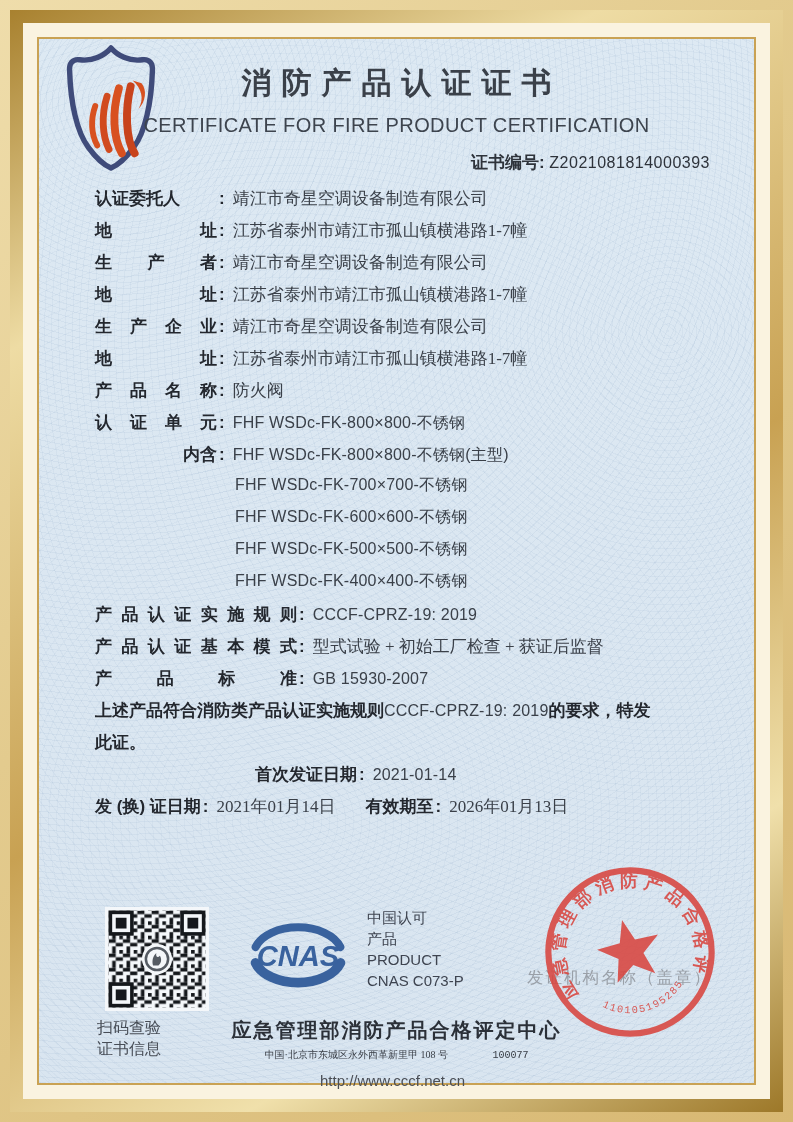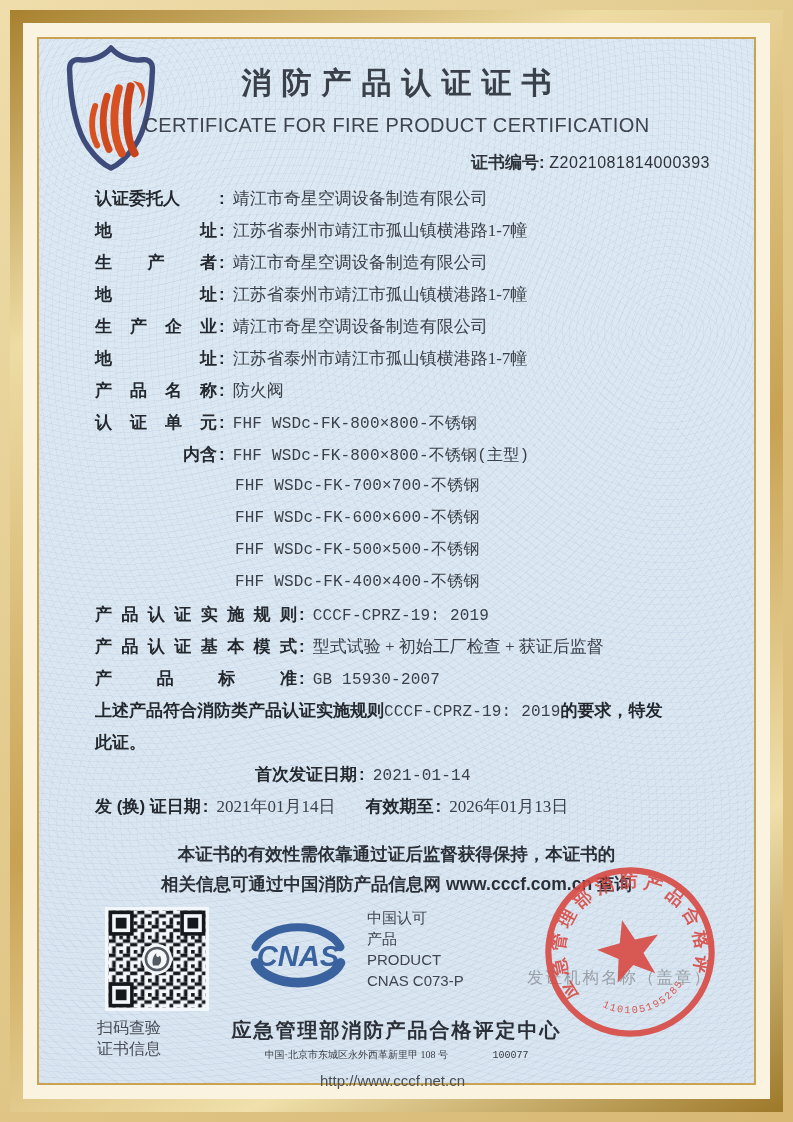--- a/index.html
+++ b/index.html
@@ -45,21 +45,21 @@
   }
   .lbl.na{text-align:left;text-align-last:left;}
   .lbl.right{text-align:right;text-align-last:right;}
   .lbl2{
     display:inline-block;width:202px;
     font-family:"Liberation Sans","DejaVu Sans",sans-serif;font-weight:bold;color:#23272e;
     text-align:justify;text-align-last:justify;
   }
   .colon{font-family:"Liberation Sans",sans-serif;font-weight:bold;color:#23272e;margin:0 8px 0 2px;}
   .val{color:#3a4049;}
-  .code{font-family:Liberation Mono, monospace;font-size:16px;letter-spacing:.2px;}
+  .code{font-family:Liberation Sans, sans-serif;font-size:16px;letter-spacing:.2px;}
   .model-row{padding-left:140px;}
   .stmt{font-family:"Liberation Sans","DejaVu Sans",sans-serif;font-weight:bold;color:#23272e;}
   .stmt .code{font-weight:normal;color:#3a4049;}
   .date-first{padding-left:160px;}
   .gap30{display:inline-block;width:30px;}
 
   .notice{
     position:absolute;top:800px;left:0;right:0;text-align:center;
     font-family:"Liberation Sans","DejaVu Sans",sans-serif;
     font-size:17.5px;font-weight:600;color:#2b3038;line-height:30px;
@@ -214,24 +214,20 @@
       <span class="stmt">发 (换) 证日期</span>
         <span class="colon">:</span>
       <span class="val">2021年01月14日</span>
       <span class="gap30"></span>
       <span class="stmt">有效期至</span>
         <span class="colon">:</span>
       <span class="val">2026年01月13日</span>
     </div>
   </div>
 
-  <div class="notice">
-    <div>本证书的有效性需依靠通过证后监督获得保持，本证书的</div>
-    <div>相关信息可通过中国消防产品信息网 www.cccf.com.cn 查询</div>
-  </div>
 
   <div class="qr-wrap">
     <svg viewBox="0 0 29 29">
       <defs>
         <pattern id="qm" width="4" height="4" patternUnits="userSpaceOnUse">
           <rect x="0" y="0" width="1" height="1" fill="#15181c"></rect>
           <rect x="2" y="0" width="1" height="1" fill="#15181c"></rect>
           <rect x="1" y="1" width="2" height="1" fill="#15181c"></rect>
           <rect x="3" y="2" width="1" height="1" fill="#15181c"></rect>
           <rect x="0" y="2" width="1" height="1" fill="#15181c"></rect>

